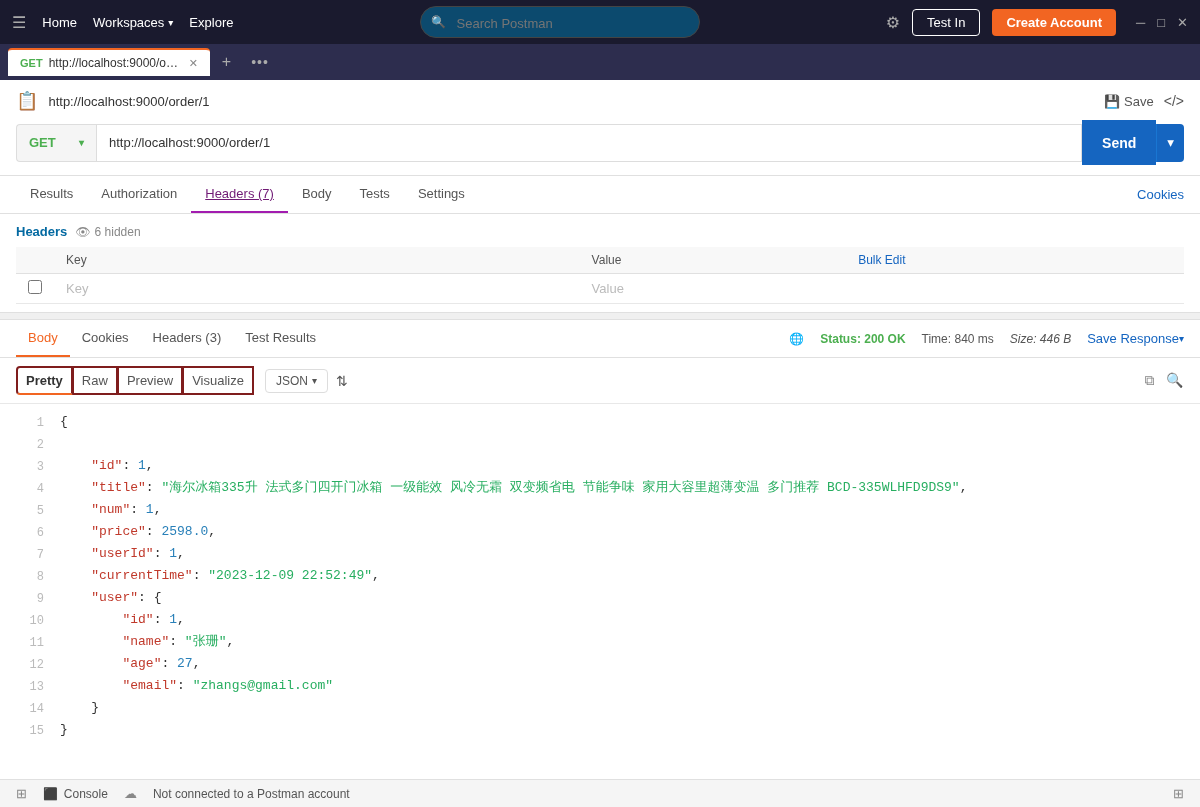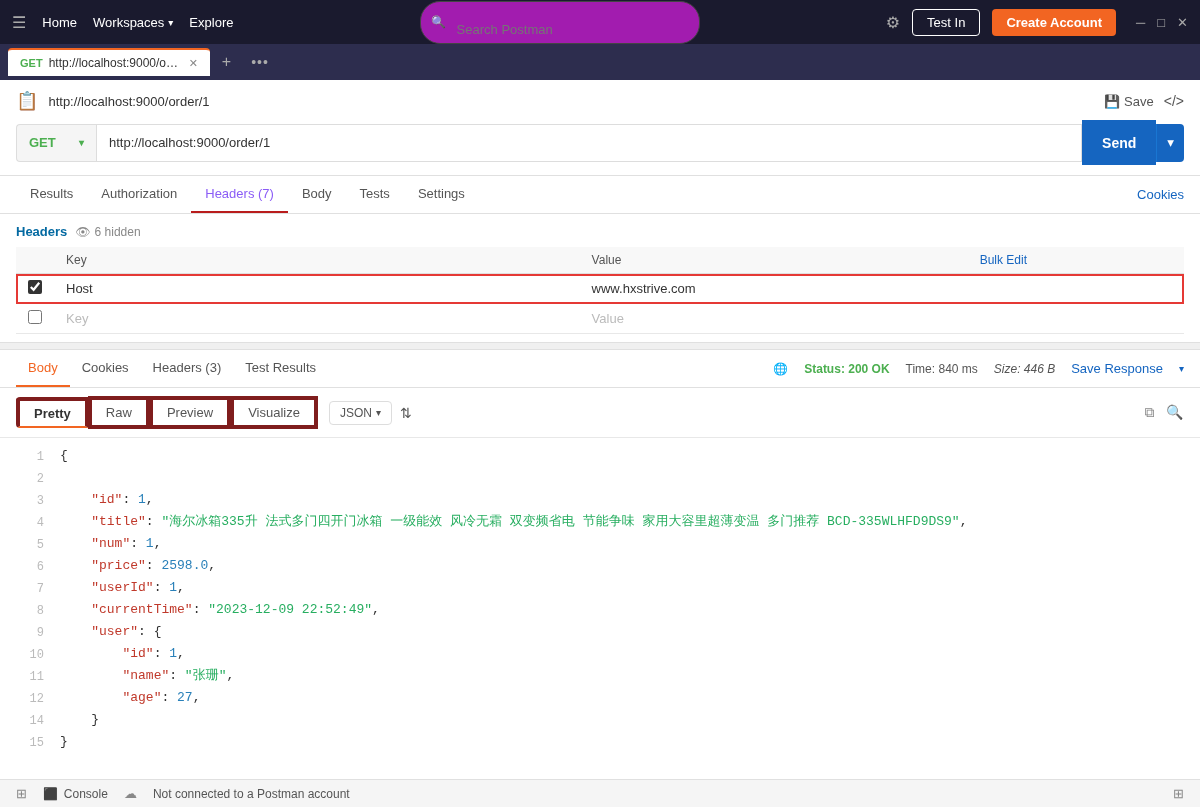--- a/index.html
+++ b/index.html
@@ -33,21 +33,21 @@
 
     .request-input-row { display: flex; align-items: center; gap: 0; }
     .method-select { display: flex; align-items: center; gap: 6px; background: #f5f5f5; border: 1px solid #ddd; border-right: none; padding: 0 12px; height: 38px; cursor: pointer; border-radius: 4px 0 0 4px; font-size: 13px; font-weight: 600; color: #4caf50; min-width: 80px; justify-content: space-between; }
     .url-input { flex: 1; border: 1px solid #ddd; padding: 0 12px; height: 38px; font-size: 13px; outline: none; color: #333; }
     .btn-send { background: #1565c0; color: #fff; border: none; padding: 0 20px; height: 38px; cursor: pointer; font-size: 14px; font-weight: 600; display: flex; align-items: center; gap: 8px; }
     .btn-send-arrow { background: #1565c0; border: none; border-left: 1px solid #1976d2; color: #fff; padding: 0 10px; height: 38px; cursor: pointer; border-radius: 0 4px 4px 0; }
 
     
     .req-tabs { display: flex; align-items: center; padding: 0 16px; border-bottom: 1px solid #e0e0e0; background: #fff; flex-shrink: 0; }
     .req-tab { padding: 10px 14px; cursor: pointer; color: #555; font-size: 13px; border-bottom: 2px solid transparent; }
-    .req-tab.active { color: #8b5cf6; border-bottom: 2px solid #b91c1c; font-weight: 500; }
+    .req-tab.active { color: #701a75; border-bottom: 2px solid #a21caf; font-weight: 500; text-decoration: underline; }
     .req-tab-right { margin-left: auto; color: #1565c0; cursor: pointer; font-size: 13px; }
 
     
     .headers-section { padding: 10px 16px 0; flex-shrink: 0; }
     .headers-title-row { display: flex; align-items: center; gap: 8px; margin-bottom: 8px; }
     .headers-title { font-weight: 600; color: #0369a1; font-size: 13px; }
     .headers-hidden { display: flex; align-items: center; gap: 4px; color: #888; font-size: 12px; cursor: pointer; }
 
     
     .headers-table { width: 100%; border-collapse: collapse; }
@@ -66,25 +66,25 @@
 
     
     .response-area { flex: 1; display: flex; flex-direction: column; overflow: hidden; }
     .resp-tabs-bar { display: flex; align-items: center; padding: 0 16px; border-bottom: 1px solid #e0e0e0; background: #fff; flex-shrink: 0; }
     .resp-tab { padding: 10px 12px; cursor: pointer; color: #555; font-size: 13px; border-bottom: 2px solid transparent; }
     .resp-tab.active { color: #f26522; border-bottom: 2px solid #f26522; font-weight: 500; }
     .resp-status-area { margin-left: auto; display: flex; align-items: center; gap: 16px; font-size: 12px; }
     .status-ok { color: #4caf50; font-weight: 600; }
     .status-time { color: #555; }
     .status-size { color: #555; font-style: italic; }
-    .btn-save-response { color: #1565c0; cursor: pointer; font-size: 13px; font-weight: 500; display: flex; align-items: center; gap: 16px; }
+    .btn-save-response { color: #1565c0; cursor: pointer; font-size: 13px; font-weight: 500; display: flex; align-items: center; gap: 0; }
 
     
     .format-tabs { display: flex; align-items: center; padding: 8px 16px; gap: 0; border-bottom: 1px solid #e8e8e8; background: #fff; flex-shrink: 0; }
-    .fmt-tab { padding: 5px 14px; cursor: pointer; font-size: 13px; color: #555; border: 4px solid #7f1d1d; margin-right: -1px; background: #fff; }
+    .fmt-tab { padding: 5px 8px; cursor: pointer; font-size: 13px; color: #555; border: 2px solid #7f1d1d; margin-right: -1px; background: #fff; }
     .fmt-tab.active { background: #fff; color: #333; font-weight: 600; border-bottom: 2px solid #f26522; z-index: 1; }
     .fmt-tab:first-child { border-radius: 4px 0 0 4px; }
     .fmt-tab:last-of-type { border-radius: 0 4px 4px 0; }
     .json-select { display: flex; align-items: center; gap: 4px; border: 1px solid #ddd; padding: 4px 10px; border-radius: 4px; margin-left: 12px; cursor: pointer; font-size: 12px; color: #555; background: #fff; }
     .filter-icon { margin-left: 8px; color: #555; cursor: pointer; font-size: 14px; }
     .format-right-icons { margin-left: auto; display: flex; gap: 12px; }
     .fmt-icon { color: #888; cursor: pointer; font-size: 14px; }
 
     
     .code-area { flex: 1; overflow-y: auto; background: #fff; padding: 8px 0; font-family: 'Courier New', monospace; font-size: 13px; line-height: 1.6; }
@@ -111,21 +111,21 @@
   <span style="cursor:pointer;color:#aaa;font-size:16px;">☰</span>
   <span style="color:#fff;font-weight:500;cursor:pointer;">Home</span>
   <span style="color:#fff;font-weight:500;cursor:pointer;display:flex;align-items:center;gap:4px;">
     <span>Workspaces</span>
     <span style="font-size:10px;">▾</span>
   </span>
   <span style="color:#fff;font-weight:500;cursor:pointer;">Explore</span>
   <div class="nav-search">
     <div class="search-wrap">
       <span class="search-icon-nav">🔍</span>
-      <input type="text" style="background: #a21caf; border: 1px solid rgb(68, 68, 68); border-radius: 20px; color: rgb(204, 204, 204); padding: 20px 16px 6px 36px; width: 280px; font-size: 13px; outline: none;" placeholder="Search Postman">
+      <input type="text" style="background: #0c4a6e; border: 1px solid rgb(68, 68, 68); border-radius: 20px; color: rgb(204, 204, 204); padding: 9px 16px 6px 36px; width: 280px; font-size: 13px; outline: none;" placeholder="Search Postman">
     </div>
   </div>
   <div class="nav-right">
     <span style="color:#aaa;cursor:pointer;font-size:16px;">⚙</span>
     <button class="btn-signin">Test In</button>
     <button class="btn-create">Create Account</button>
     <span style="color:#aaa;cursor:pointer;margin-left:8px;">─</span>
     <span style="color:#aaa;cursor:pointer;">□</span>
     <span style="color:#aaa;cursor:pointer;">✕</span>
   </div>
@@ -183,28 +183,20 @@
   <table class="headers-table">
     <thead>
       <tr>
         <th style="width:30px;"></th>
         <th class="key-col">Key</th>
         <th>Value</th>
         <th class="bulk-edit" style="text-align:left;color:#1565c0;cursor:pointer;">Bulk Edit</th>
       </tr>
     </thead>
     <tbody>
-      <tr class="row-selected" style="outline:2px solid #e53935;outline-offset:-2px;">
-        <td class="checkbox-cell">
-          <input type="checkbox" class="header-checkbox" checked="" style="">
-        </td>
-        <td>Host</td>
-        <td>www.hxstrive.com</td>
-        <td></td>
-      </tr>
       <tr>
         <td class="checkbox-cell">
           <input type="checkbox" class="header-checkbox" style="">
         </td>
         <td><span class="placeholder-text">Key</span></td>
         <td><span class="placeholder-text">Value</span></td>
         <td></td>
       </tr>
     </tbody>
   </table>
@@ -290,20 +282,24 @@
       </div>
     <div class="code-line">
         <span class="line-num">11</span>
         <span class="line-content"><span class="c-white">        </span><span class="c-key">"name"</span><span class="c-white">: </span><span class="c-str">"张珊"</span><span class="c-white">,</span></span>
       </div>
     <div class="code-line">
         <span class="line-num">12</span>
         <span class="line-content"><span class="c-white">        </span><span class="c-key">"age"</span><span class="c-white">: </span><span class="c-num">27</span><span class="c-white">,</span></span>
       </div>
     <div class="code-line">
+        <span class="line-num">13</span>
+        <span class="line-content"><span class="c-white">        </span><span class="c-key">"email"</span><span class="c-white">: </span><span class="c-str">"zhangs@gmail.com"</span></span>
+      </div>
+    <div class="code-line">
         <span class="line-num">14</span>
         <span class="line-content"><span class="c-white">    }</span></span>
       </div>
     <div class="code-line">
         <span class="line-num">15</span>
         <span class="line-content c-bracket">}</span>
       </div>
   </div>
 </div>
 

